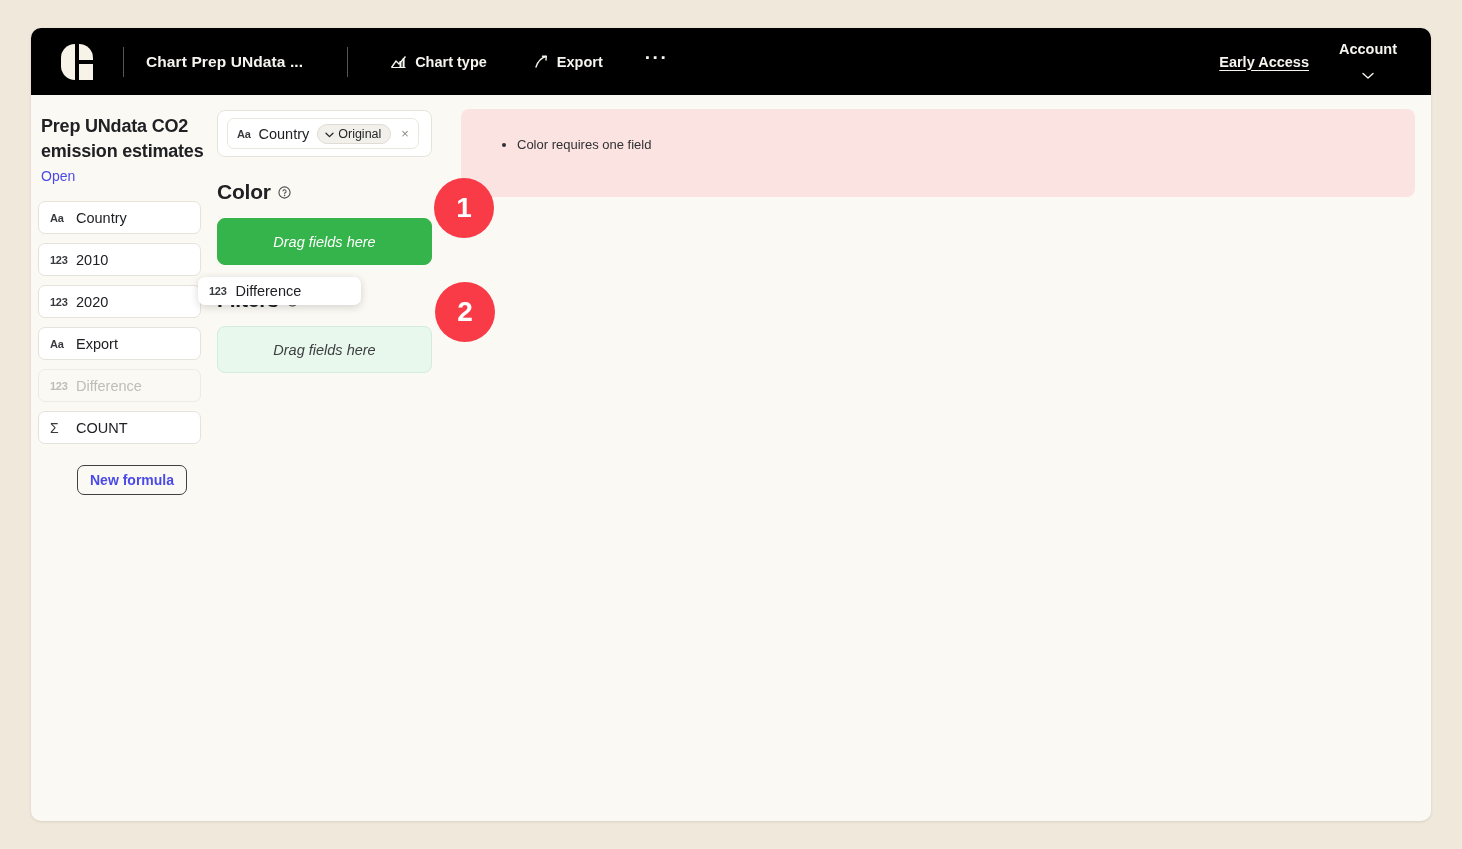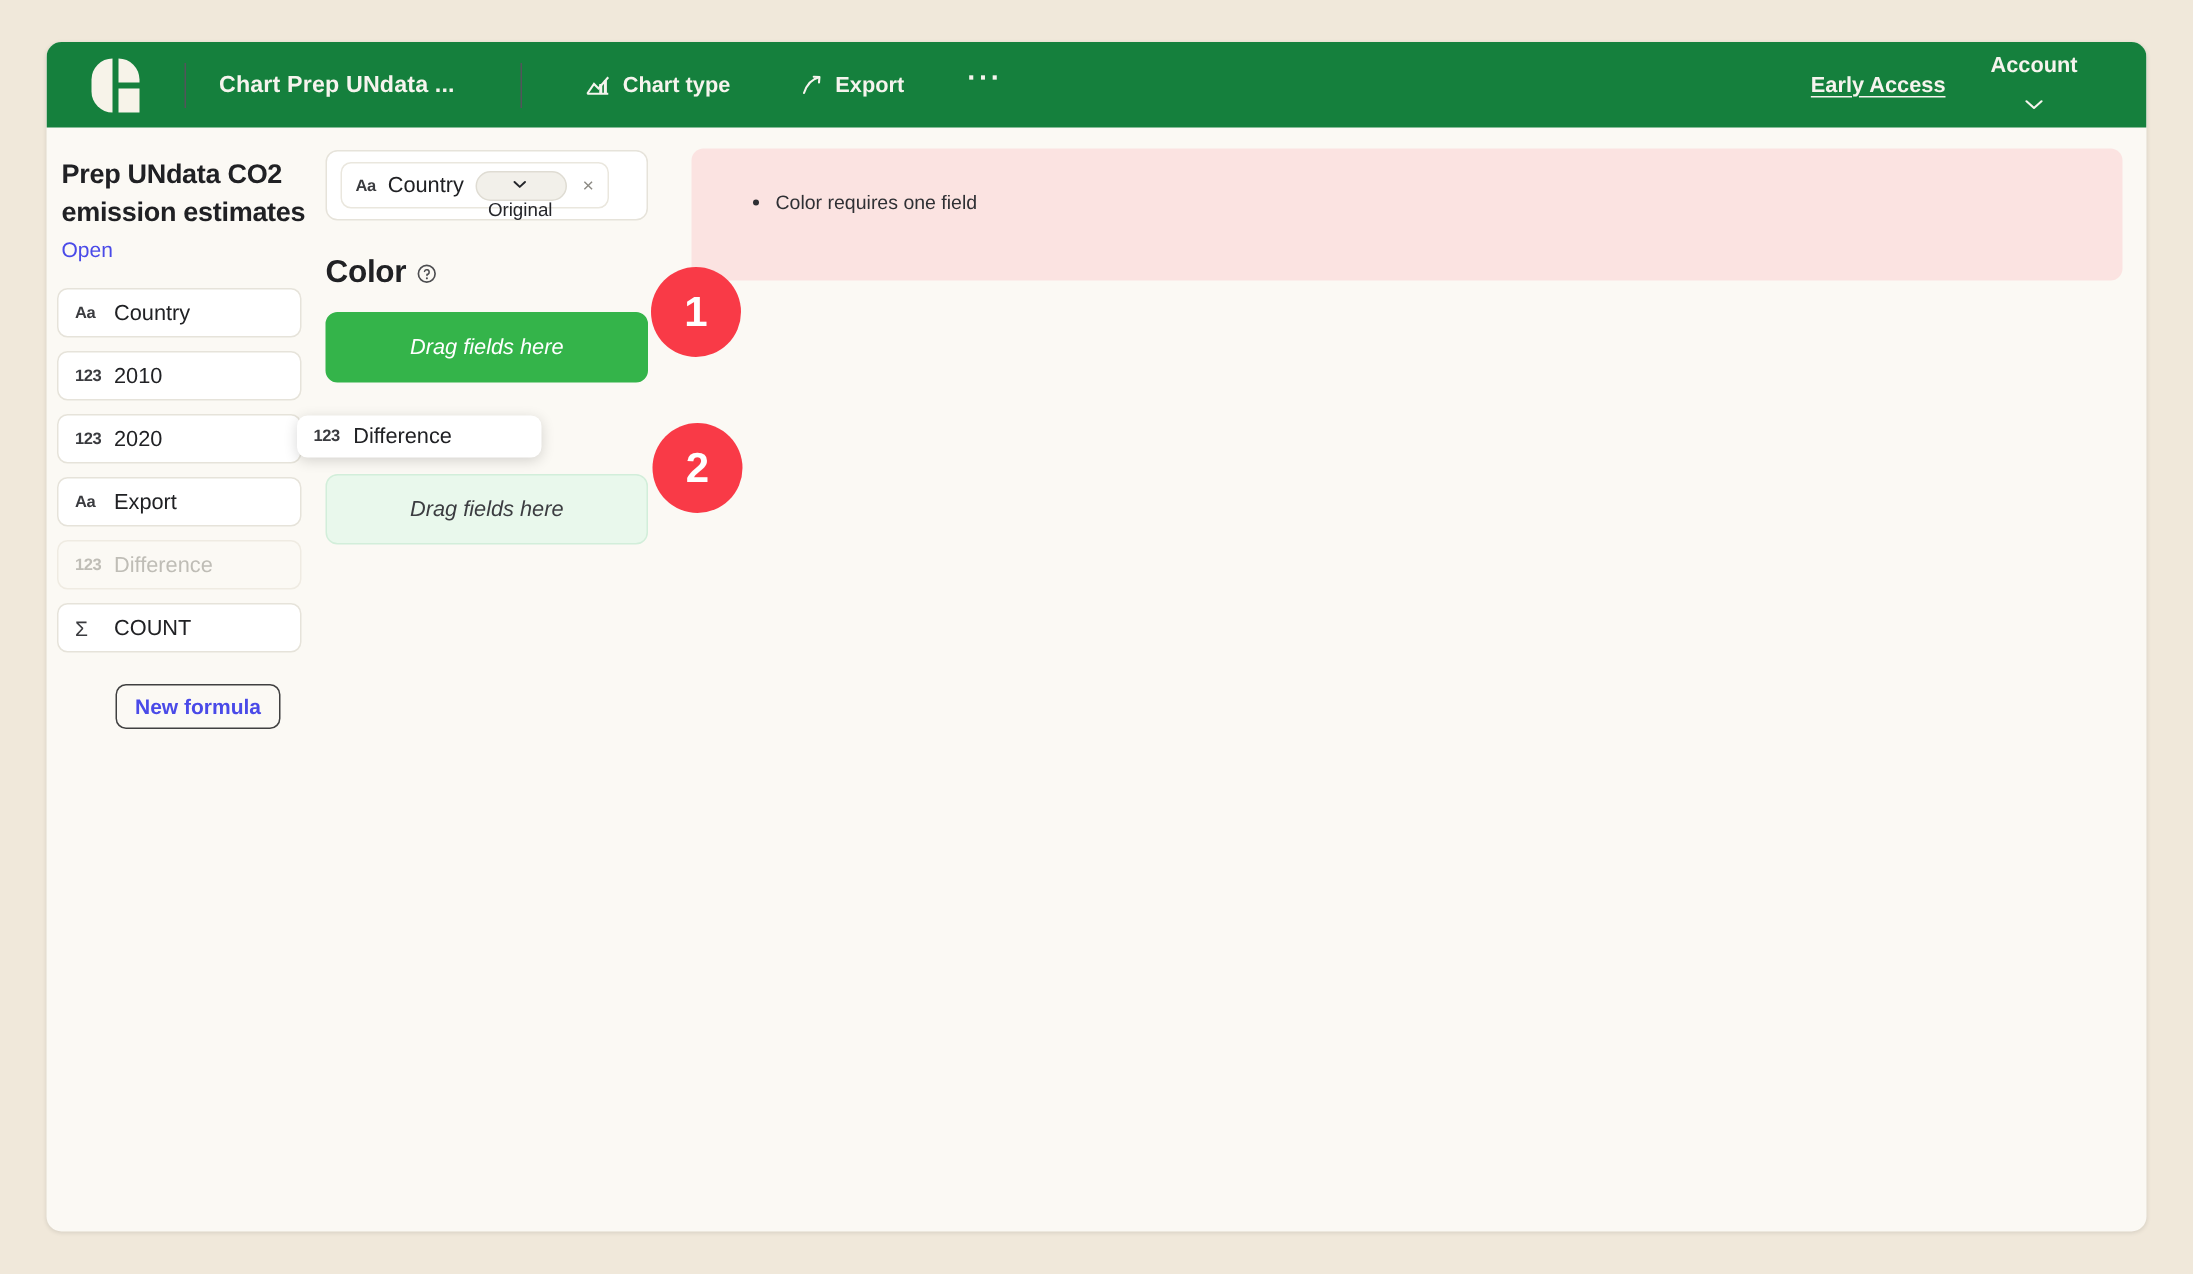--- a/index.html
+++ b/index.html
@@ -16,25 +16,25 @@
     left: 31px; top: 28px;
     width: 1400px; height: 793px;
     background: #FBF9F4;
     border-radius: 10px;
     overflow: hidden;
     box-shadow: 0 1px 3px rgba(0,0,0,0.10);
   }
 
   
   .topbar {
-    height: 57px;
-    background: #15803d;
-    display: flex;
-    align-items: center;
-    padding: 0 12px 0 22px;
+    height: 67px;
+    background: #000000;
+    display: flex;
+    align-items: center;
+    padding: 0 0 0 22px;
     position: relative;
   }
   .logo-wrap { width: 48px; display: flex; align-items: center; justify-content: center; }
   .logo {
     width: 34px; height: 38px;
     display: block;
   }
   .topbar-divider {
     width: 1px; height: 30px;
     background: #53545A;
@@ -231,21 +231,20 @@
   .subpill {
     display: flex; align-items: center; gap: 4px;
     background: #F2F0EA;
     border: 1px solid #DFDCD3;
     border-radius: 20px;
     height: 20px;
     padding: 0 9px 0 7px;
     font-size: 12.5px;
     color: #24252A;
     cursor: pointer;
-    flex-direction: column;
   }
   .pill-x {
     font-size: 13px;
     color: #8D8B85;
     cursor: pointer;
     padding: 0 2px;
   }
 
   
   .main-area { flex: 1; padding: 14px 16px 0 14px; }

